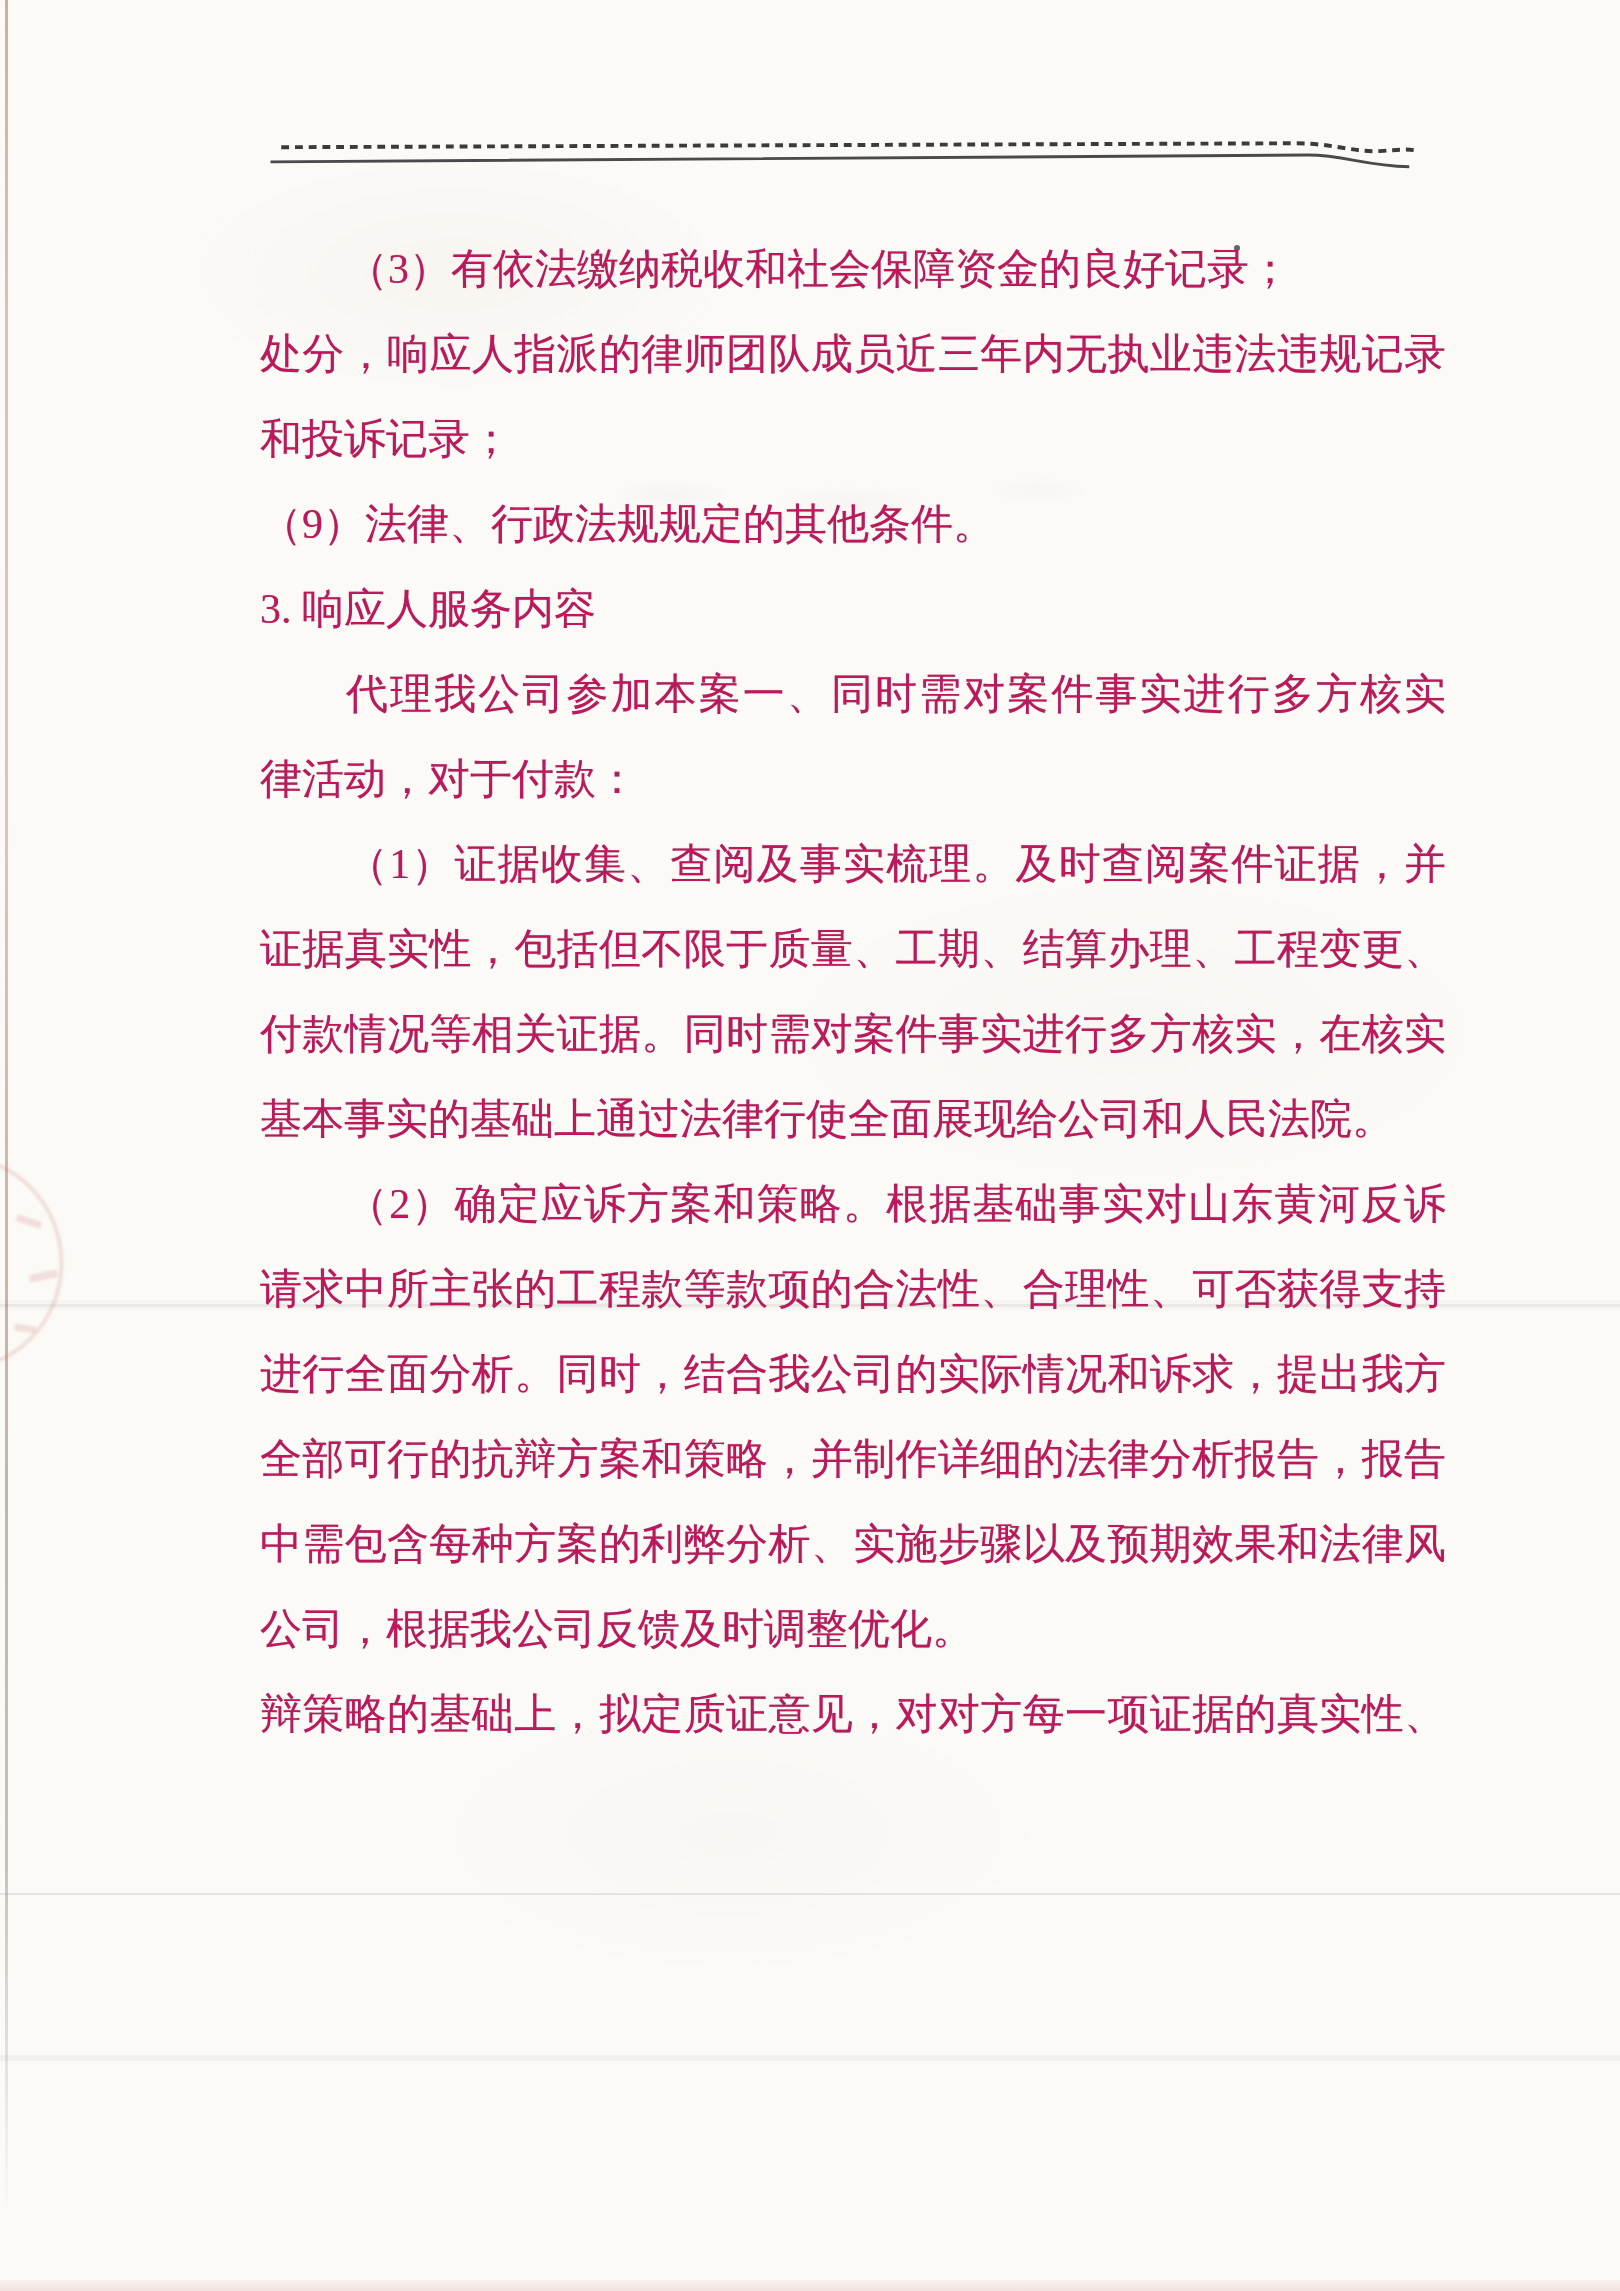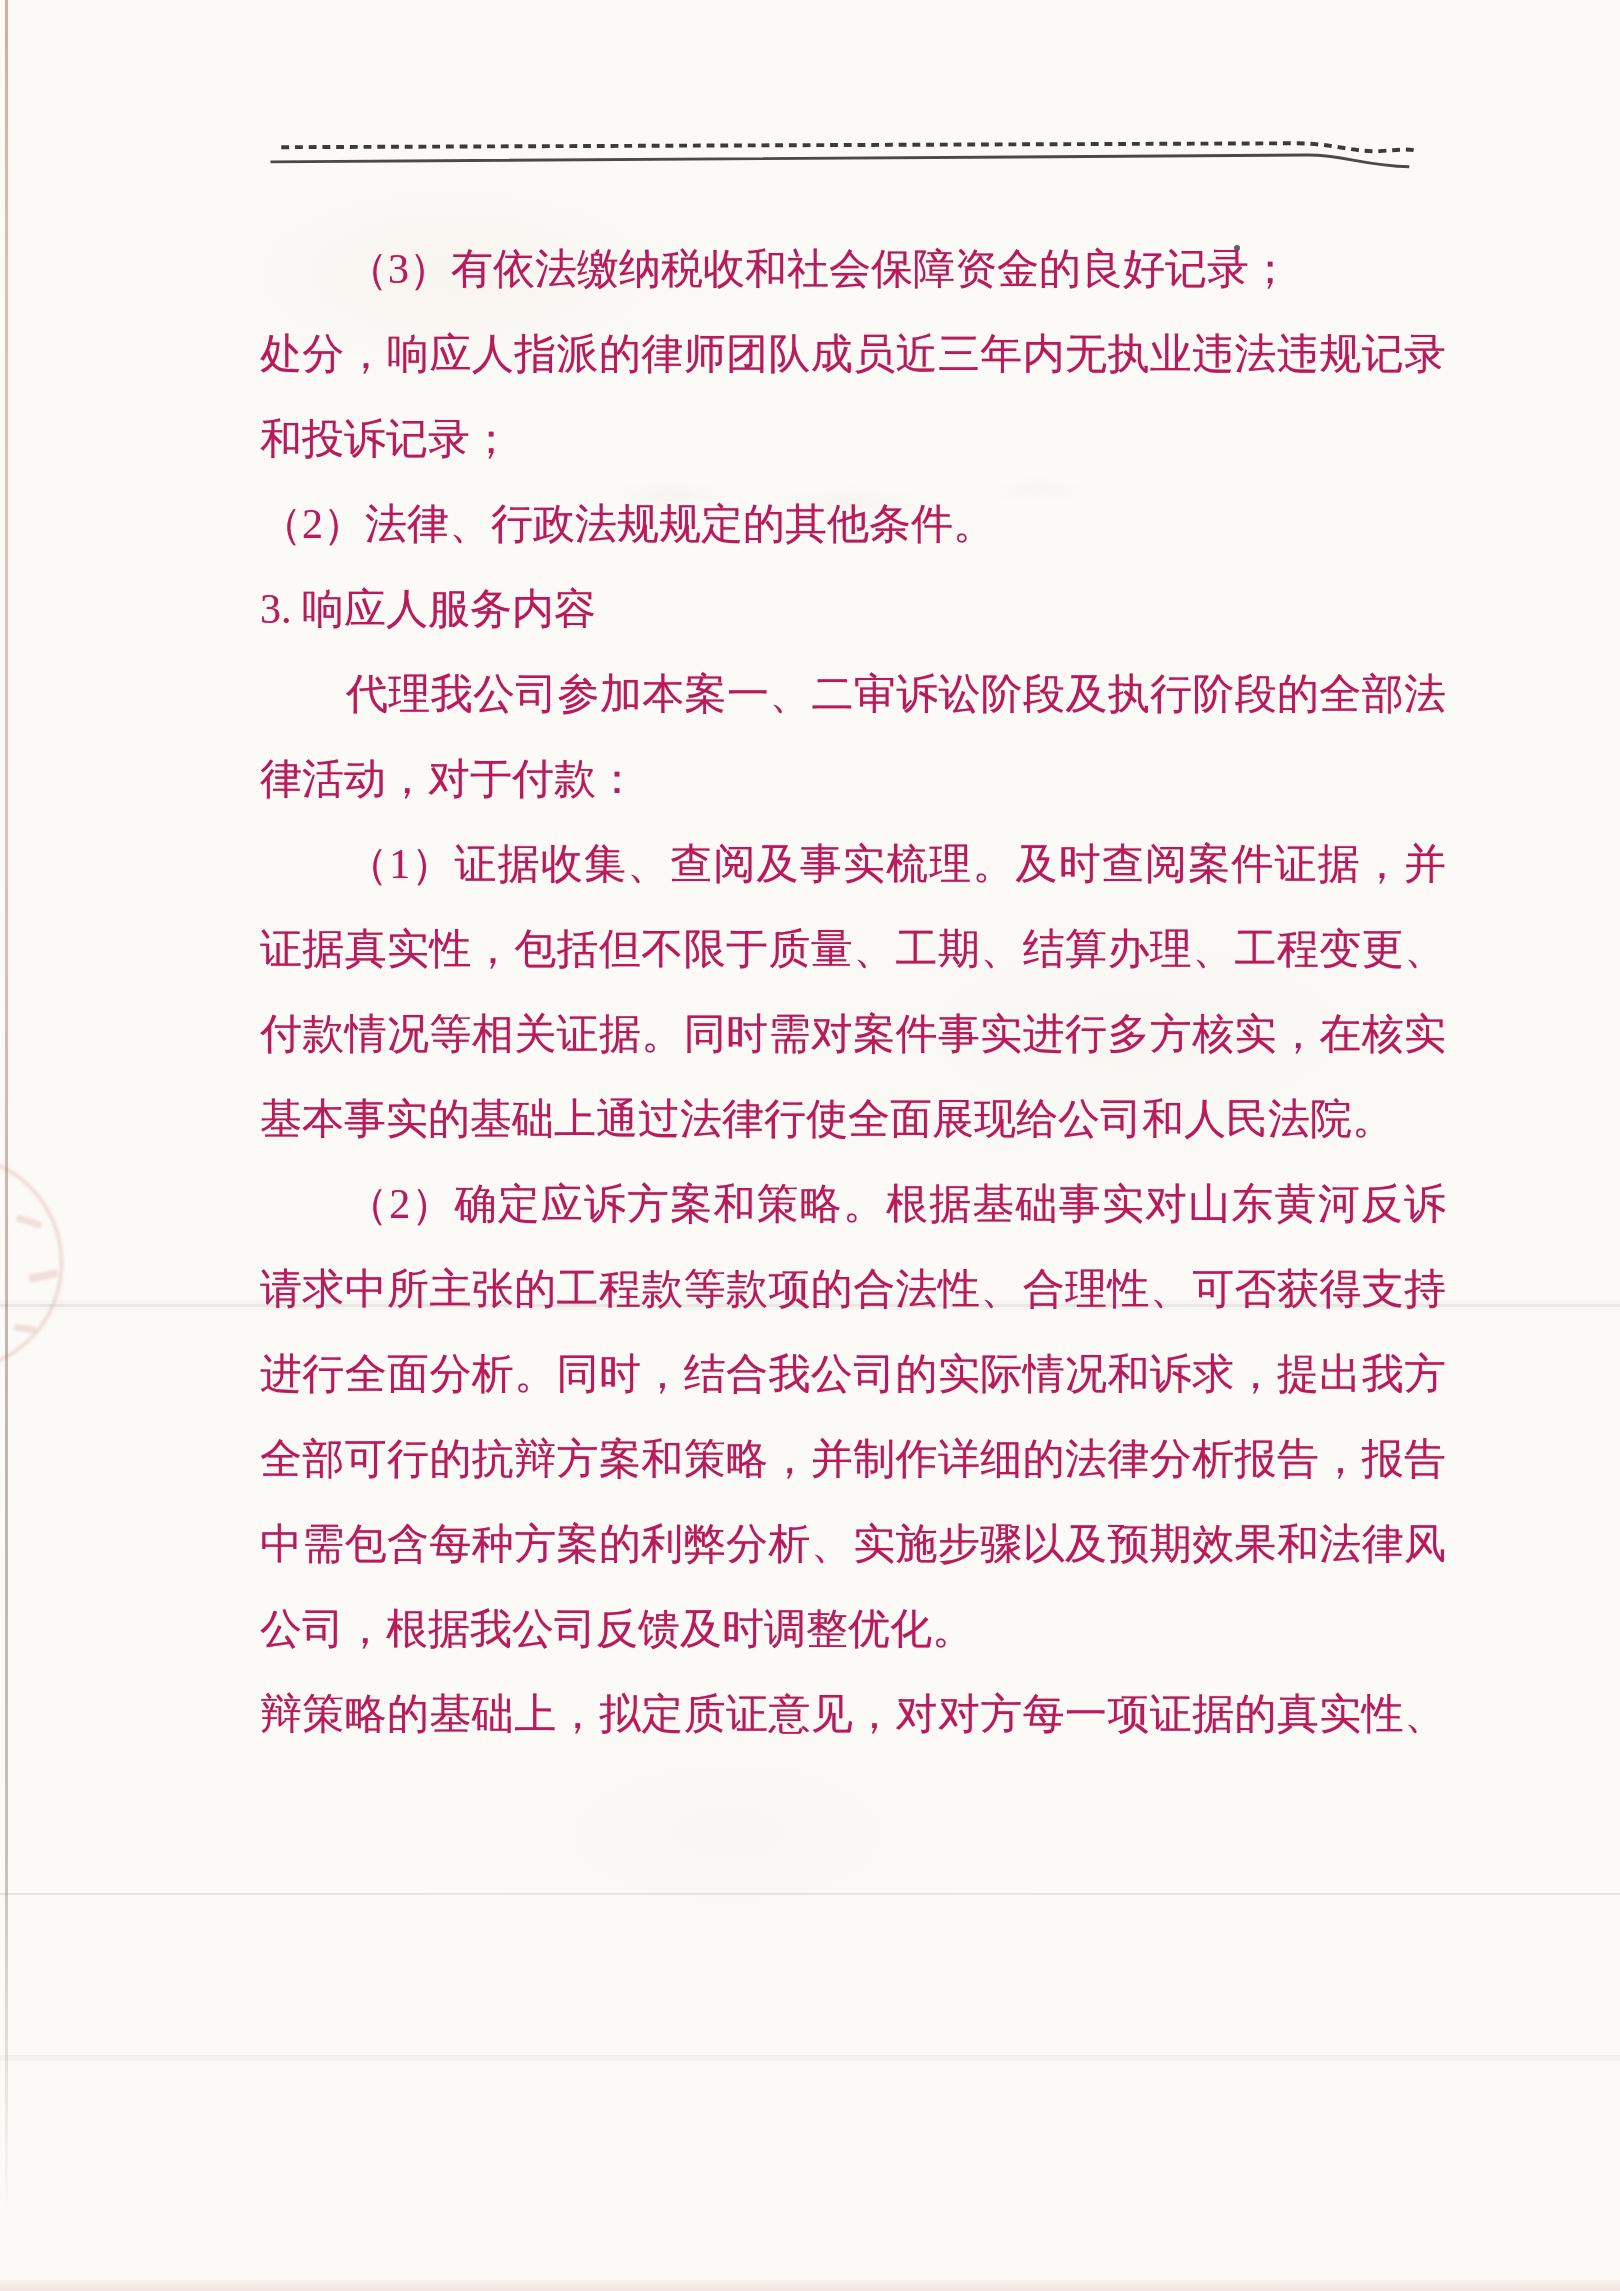--- a/index.html
+++ b/index.html
@@ -83,23 +83,23 @@
   <div class="streak streak-a"></div>
   <div class="streak streak-b"></div>
   <div class="streak streak-c"></div>
   <div class="bottom-band"></div>
   <div class="speck-dot"></div>
 
   <div class="textblock">
     <div class="line indent">（3）有依法缴纳税收和社会保障资金的良好记录；</div>
     <div class="line fill">处分，响应人指派的律师团队成员近三年内无执业违法违规记录</div>
     <div class="line">和投诉记录；</div>
-    <div class="line">（2）法律、行政法规规定的其他条件。</div>
+    <div class="line">（9）法律、行政法规规定的其他条件。</div>
     <div class="line">3. 响应人服务内容</div>
-    <div class="line indent fill">代理我公司参加本案一、二审诉讼阶段及执行阶段的全部法</div>
+    <div class="line indent fill">代理我公司参加本案一、同时需对案件事实进行多方核实</div>
     <div class="line">律活动，对于付款：</div>
     <div class="line indent fill">（1）证据收集、查阅及事实梳理。及时查阅案件证据，并</div>
     <div class="line fill">证据真实性，包括但不限于质量、工期、结算办理、工程变更、</div>
     <div class="line fill">付款情况等相关证据。同时需对案件事实进行多方核实，在核实</div>
     <div class="line">基本事实的基础上通过法律行使全面展现给公司和人民法院。</div>
     <div class="line indent fill">（2）确定应诉方案和策略。根据基础事实对山东黄河反诉</div>
     <div class="line fill">请求中所主张的工程款等款项的合法性、合理性、可否获得支持</div>
     <div class="line fill">进行全面分析。同时，结合我公司的实际情况和诉求，提出我方</div>
     <div class="line fill">全部可行的抗辩方案和策略，并制作详细的法律分析报告，报告</div>
     <div class="line fill">中需包含每种方案的利弊分析、实施步骤以及预期效果和法律风</div>

